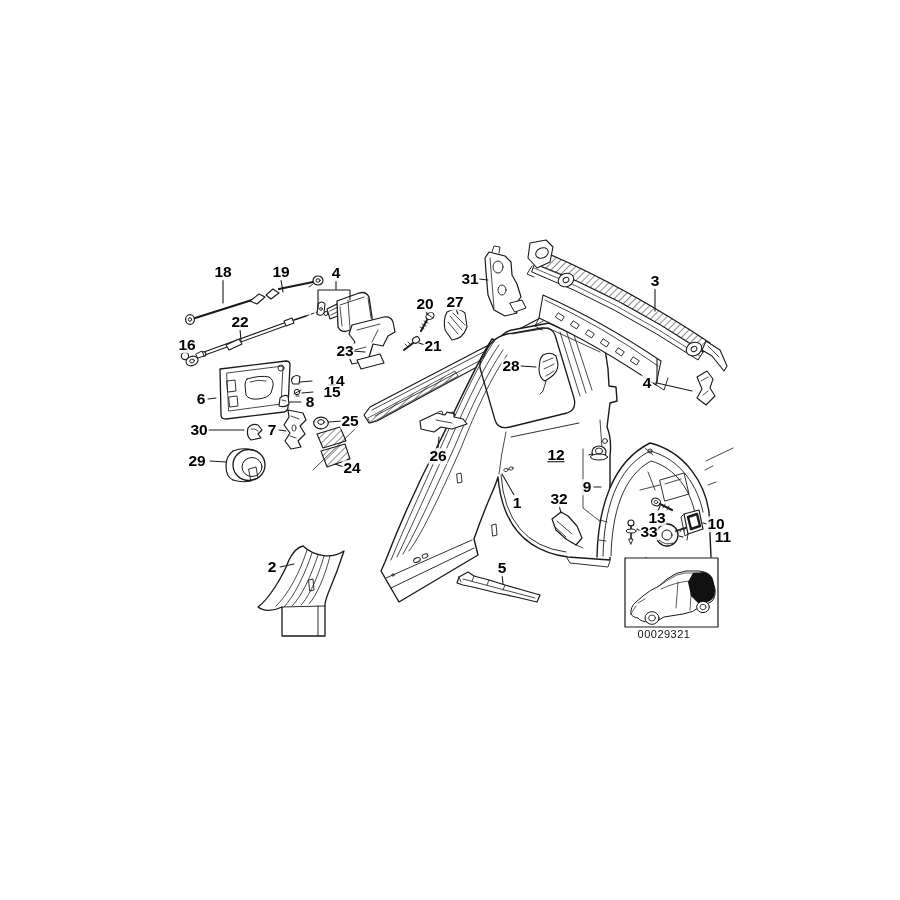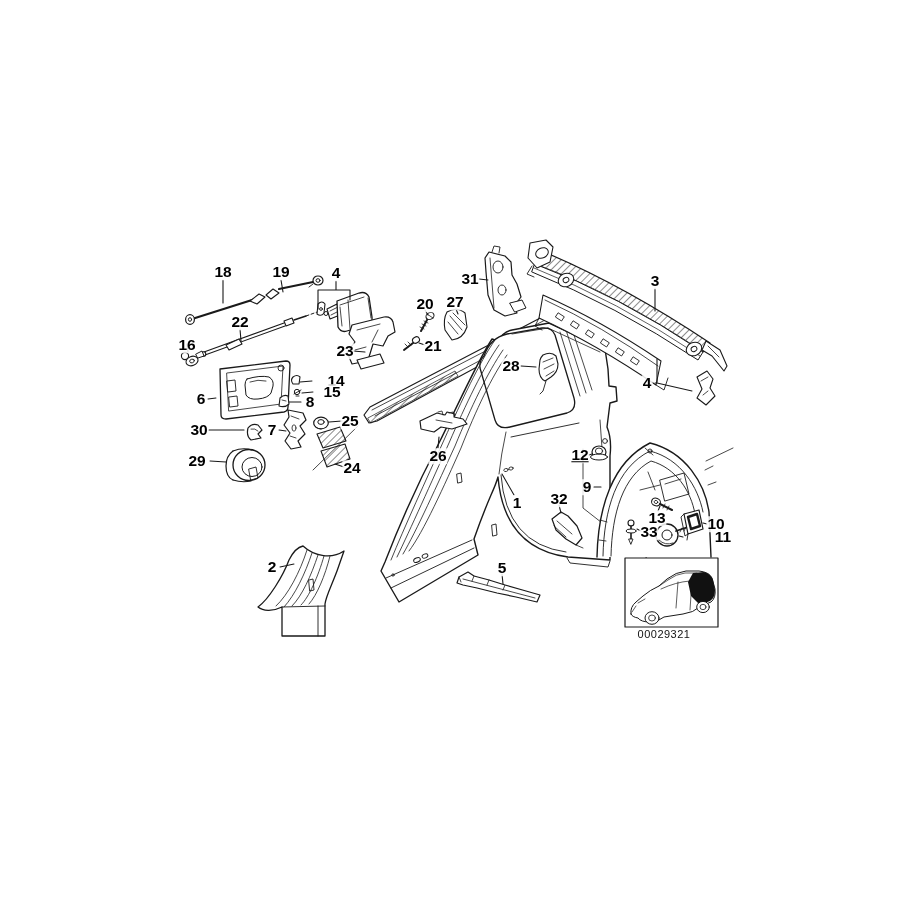--- a/index.html
+++ b/index.html
@@ -278,21 +278,21 @@
       <div class="callout" style="left: 272px; top: 567px;">2</div>
       <div class="callout" style="left: 655px; top: 281px;">3</div>
       <div class="callout" style="left: 647px; top: 383px;">4</div>
       <div class="callout" style="left: 502px; top: 568px;">5</div>
       <div class="callout" style="left: 201px; top: 399px;">6</div>
       <div class="callout" style="left: 272px; top: 430px;">7</div>
       <div class="callout" style="left: 310px; top: 402px;">8</div>
       <div class="callout" style="left: 587px; top: 487px;">9</div>
       <div class="callout" style="left: 716px; top: 524px;">10</div>
       <div class="callout" style="left: 691px; top: 537px; margin-left: 32px;">11</div>
-      <div class="callout" style="left: 580px; top: 455px; text-decoration: underline;">12</div>
+      <div class="callout" style="left: 556px; top: 455px; text-decoration: underline;">12</div>
       <div class="callout" style="left: 657px; top: 518px;">13</div>
       <div class="callout" style="left: 336px; top: 381px;">14</div>
       <div class="callout" style="left: 332px; top: 392px;">15</div>
       <div class="callout" style="left: 187px; top: 337px; margin-top: 8px;">16</div>
       <div class="callout" style="left: 336px; top: 273px;">4</div>
       <div class="callout" style="left: 223px; top: 272px;">18</div>
       <div class="callout" style="left: 281px; top: 272px;">19</div>
       <div class="callout" style="left: 425px; top: 304px;">20</div>
       <div class="callout" style="left: 433px; top: 346px;">21</div>
       <div class="callout" style="left: 240px; top: 322px;">22</div>

